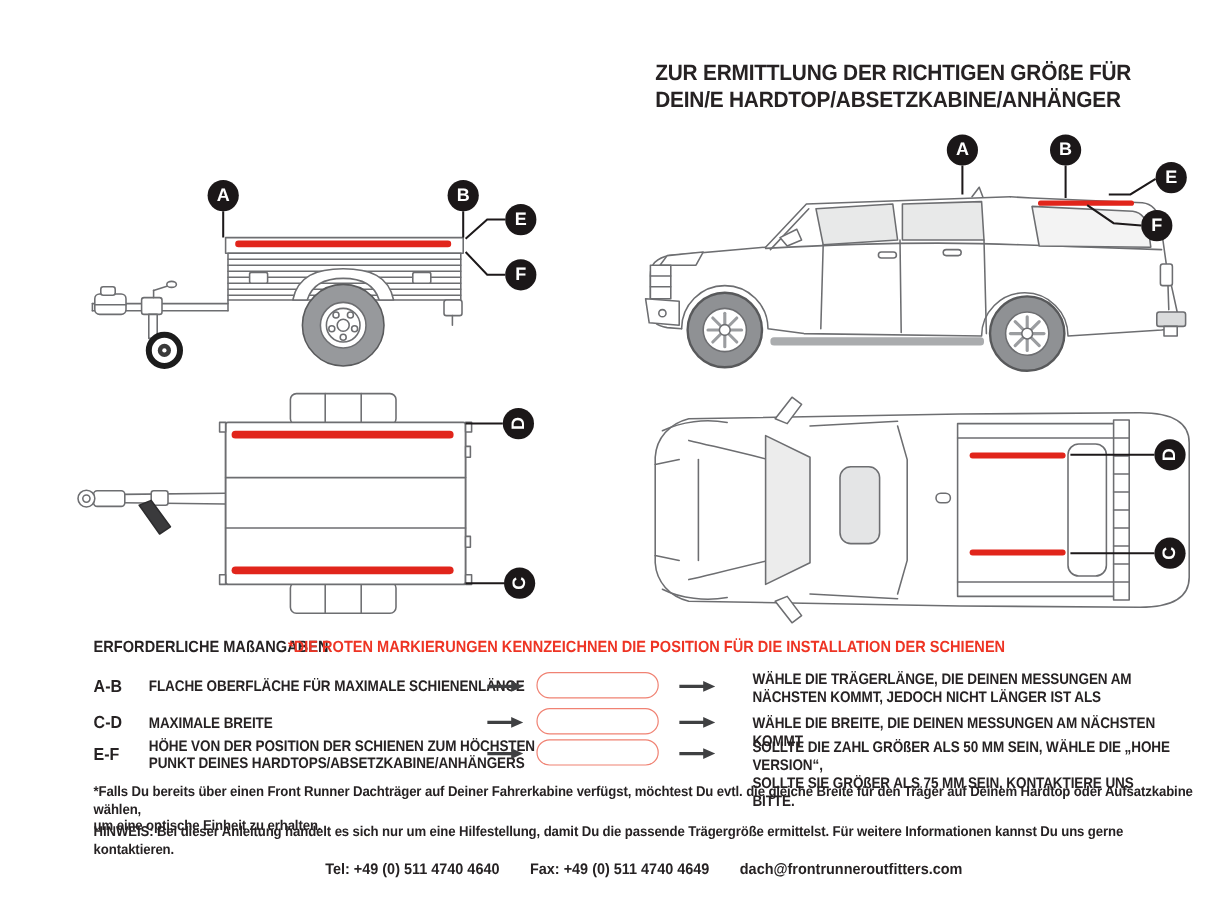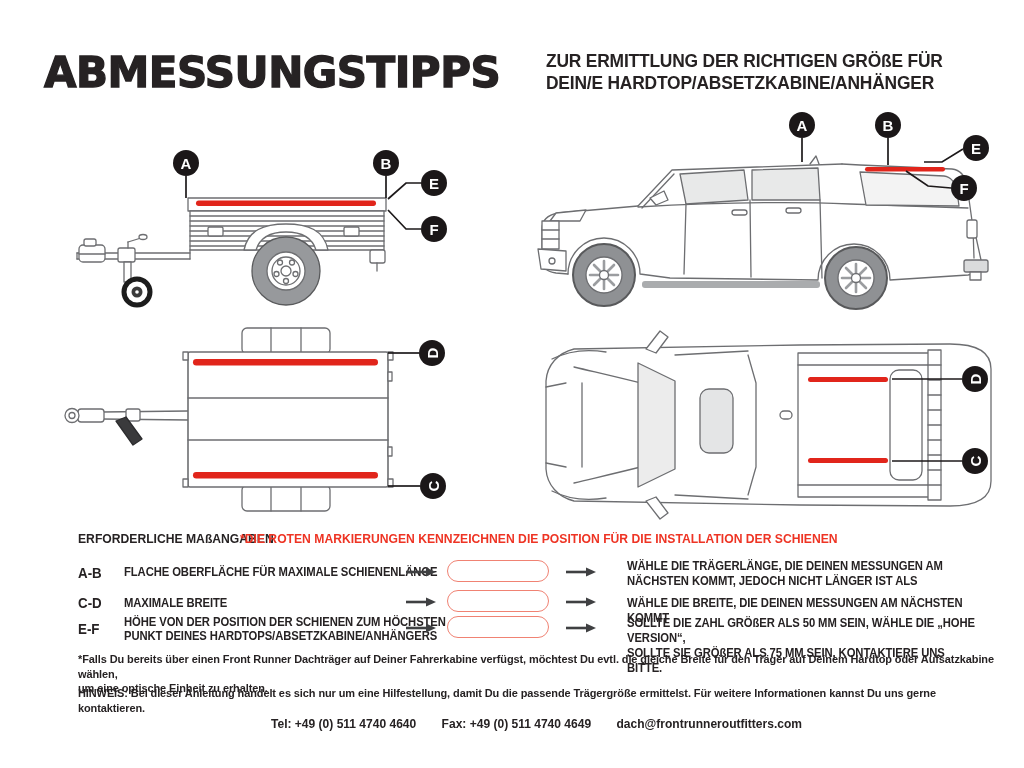--- a/index.html
+++ b/index.html
@@ -56,21 +56,20 @@
   .footer {
     left:271px; top:716px; display:flex; gap:27px; font-size:12.8px; font-weight:bold;
     transform:scaleX(0.94); transform-origin:0 0; white-space:nowrap;
   }
 </style>
 </head>
 <body>
 
 <div id="canvas">
 
-  <div class="abs title">ABMESSUNGSTIPPS</div>
   <div class="abs subtitle">ZUR ERMITTLUNG DER RICHTIGEN GRÖßE FÜR
 DEIN/E HARDTOP/ABSETZKABINE/ANHÄNGER</div>
 
   <svg class="abs" style="left:50px; top:118px;" width="420" height="205" viewBox="0 0 420 205">
     <g class="lineart">
 
       <line x1="27" y1="135" x2="140" y2="135"></line>
       <line x1="27" y1="141" x2="140" y2="141"></line>
       <line x1="27" y1="135" x2="27" y2="141"></line>
 

